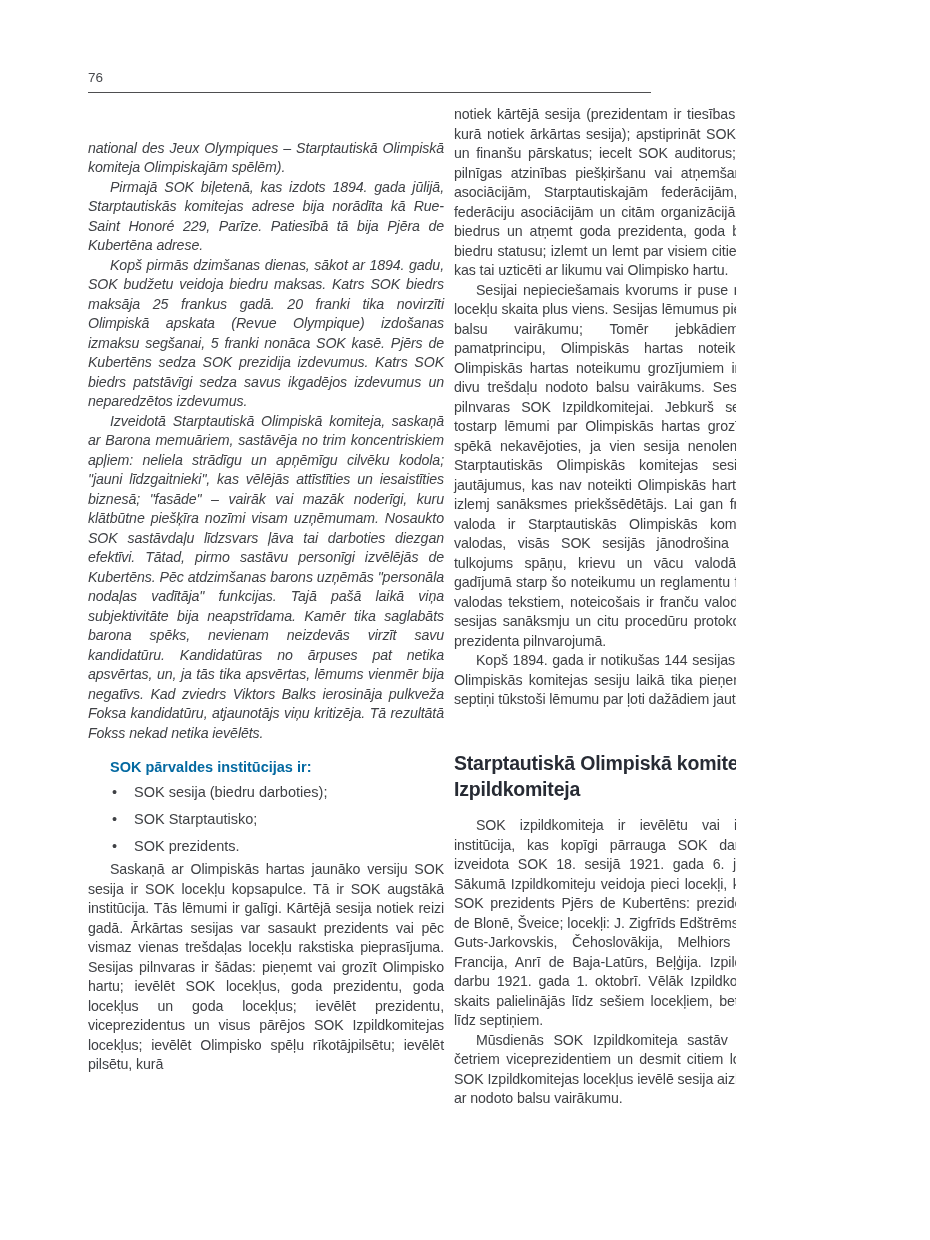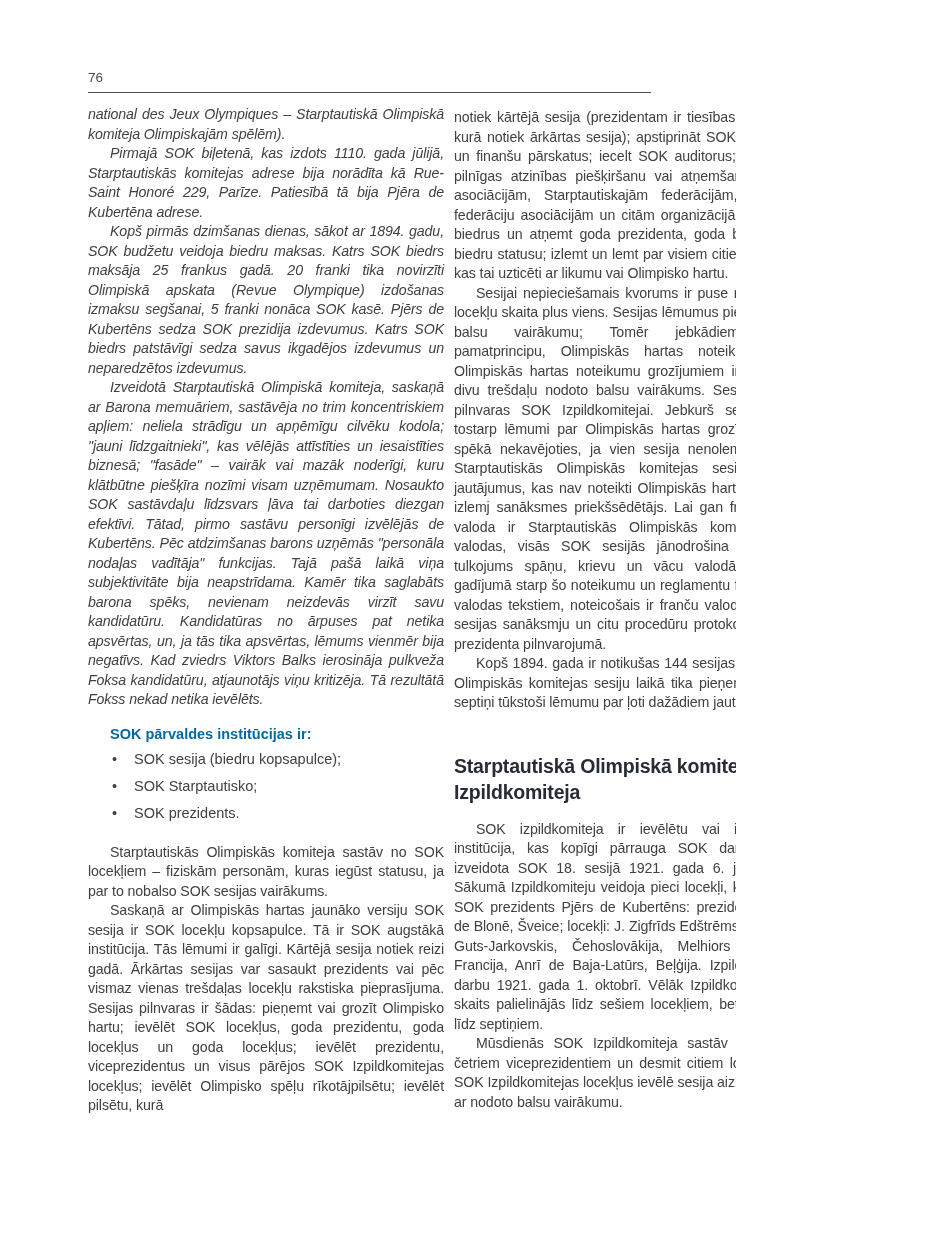--- a/index.html
+++ b/index.html
@@ -94,34 +94,33 @@
 <div class="page">
 
   <div class="page-number">76</div>
   <hr class="header-rule">
 
   <div class="columns">
 
     <div class="col-left">
       <div class="italic-block">
         <p class="body no-indent">national des Jeux Olympiques – Starptautiskā Olimpiskā komiteja Olimpiskajām spēlēm).</p>
-        <p class="body">Pirmajā SOK biļetenā, kas izdots 1110. gada jūlijā, Starptautiskās komitejas adrese bija norādīta kā Rue-Saint Honoré 229, Parīze. Patiesībā tā bija Pjēra de Kubertēna adrese.</p>
+        <p class="body">Pirmajā SOK biļetenā, kas izdots 1894. gada jūlijā, Starptautiskās komitejas adrese bija norādīta kā Rue-Saint Honoré 229, Parīze. Patiesībā tā bija Pjēra de Kubertēna adrese.</p>
         <p class="body">Kopš pirmās dzimšanas dienas, sākot ar 1894. gadu, SOK budžetu veidoja biedru maksas. Katrs SOK biedrs maksāja 25 frankus gadā. 20 franki tika novirzīti Olimpiskā apskata (Revue Olympique) izdošanas izmaksu segšanai, 5 franki nonāca SOK kasē. Pjērs de Kubertēns sedza SOK prezidija izdevumus. Katrs SOK biedrs patstāvīgi sedza savus ikgadējos izdevumus un neparedzētos izdevumus.</p>
         <p class="body">Izveidotā Starptautiskā Olimpiskā komiteja, saskaņā ar Barona memuāriem, sastāvēja no trim koncentriskiem apļiem: neliela strādīgu un apņēmīgu cilvēku kodola; "jauni līdzgaitnieki", kas vēlējās attīstīties un iesaistīties biznesā; "fasāde" – vairāk vai mazāk noderīgi, kuru klātbūtne piešķīra nozīmi visam uzņēmumam. Nosaukto SOK sastāvdaļu līdzsvars ļāva tai darboties diezgan efektīvi. Tātad, pirmo sastāvu personīgi izvēlējās de Kubertēns. Pēc atdzimšanas barons uzņēmās "personāla nodaļas vadītāja" funkcijas. Tajā pašā laikā viņa subjektivitāte bija neapstrīdama. Kamēr tika saglabāts barona spēks, nevienam neizdevās virzīt savu kandidatūru. Kandidatūras no ārpuses pat netika apsvērtas, un, ja tās tika apsvērtas, lēmums vienmēr bija negatīvs. Kad zviedrs Viktors Balks ierosināja pulkveža Foksa kandidatūru, atjaunotājs viņu kritizēja. Tā rezultātā Fokss nekad netika ievēlēts.</p>
       </div>
 
 
       <div class="list-intro">SOK pārvaldes institūcijas ir:</div>
       <ul class="inst-list">
-        <li><span class="bullet-dot">•</span><span>SOK sesija (biedru kopsapulce);</span></li>
+        <li><span class="bullet-dot">•</span><span>SOK sesija (biedru darboties);</span></li>
         <li><span class="bullet-dot">•</span><span>SOK Starptautisko;</span></li>
         <li><span class="bullet-dot">•</span><span>SOK prezidents.</span></li>
       </ul>
 
-      <p class="body after-list">Starptautiskās Olimpiskās komiteja sastāv no SOK locekļiem – fiziskām personām, kuras iegūst statusu, ja par to nobalso SOK sesijas vairākums.</p>
       <p class="body">Saskaņā ar Olimpiskās hartas jaunāko versiju SOK sesija ir SOK locekļu kopsapulce. Tā ir SOK augstākā institūcija. Tās lēmumi ir galīgi. Kārtējā sesija notiek reizi gadā. Ārkārtas sesijas var sasaukt prezidents vai pēc vismaz vienas trešdaļas locekļu rakstiska pieprasījuma. Sesijas pilnvaras ir šādas: pieņemt vai grozīt Olimpisko hartu; ievēlēt SOK locekļus, goda prezidentu, goda locekļus un goda locekļus; ievēlēt prezidentu, viceprezidentus un visus pārējos SOK Izpildkomitejas locekļus; ievēlēt Olimpisko spēļu rīkotājpilsētu; ievēlēt pilsētu, kurā</p>
     </div>
 
     <div class="col-right">
       <p class="body no-indent">notiek kārtējā sesija (prezidentam ir tiesības noteikt pilsētu, kurā notiek ārkārtas sesija); apstiprināt SOK gada pārskatu un finanšu pārskatus; iecelt SOK auditorus; lemt par SOK pilnīgas atzinības piešķiršanu vai atņemšanu NOK, NOK asociācijām, Starptautiskajām federācijām, Starptautisko federāciju asociācijām un citām organizācijām; izslēgt SOK biedrus un atņemt goda prezidenta, goda biedru un goda biedru statusu; izlemt un lemt par visiem citiem jautājumiem, kas tai uzticēti ar likumu vai Olimpisko hartu.</p>
       <p class="body">Sesijai nepieciešamais kvorums ir puse no kopējā SOK locekļu skaita plus viens. Sesijas lēmumus pieņem ar nodoto balsu vairākumu; Tomēr jebkādiem Olimpisma pamatprincipu, Olimpiskās hartas noteikumu vai citu Olimpiskās hartas noteikumu grozījumiem ir nepieciešams divu trešdaļu nodoto balsu vairākums. Sesija var deleģēt pilnvaras SOK Izpildkomitejai. Jebkurš sesijas lēmums, tostarp lēmumi par Olimpiskās hartas grozījumiem, stājas spēkā nekavējoties, ja vien sesija nenolemj citādi. Visus Starptautiskās Olimpiskās komitejas sesiju procedūras jautājumus, kas nav noteikti Olimpiskās hartas noteikumos, izlemj sanāksmes priekšsēdētājs. Lai gan franču un angļu valoda ir Starptautiskās Olimpiskās komitejas oficiālās valodas, visās SOK sesijās jānodrošina arī sinhronais tulkojums spāņu, krievu un vācu valodā. Neatbilstības gadījumā starp šo noteikumu un reglamentu franču un angļu valodas tekstiem, noteicošais ir franču valodas teksts. Visu sesijas sanāksmju un citu procedūru protokoli tiek sastādīti prezidenta pilnvarojumā.</p>
       <p class="body">Kopš 1894. gada ir notikušas 144 sesijas. Starptautiskās Olimpiskās komitejas sesiju laikā tika pieņemti vairāk nekā septiņi tūkstoši lēmumu par ļoti dažādiem jautājumiem.</p>
 
       <h2 class="section">Starptautiskā Olimpiskā komiteja Izpildkomiteja</h2>
 

